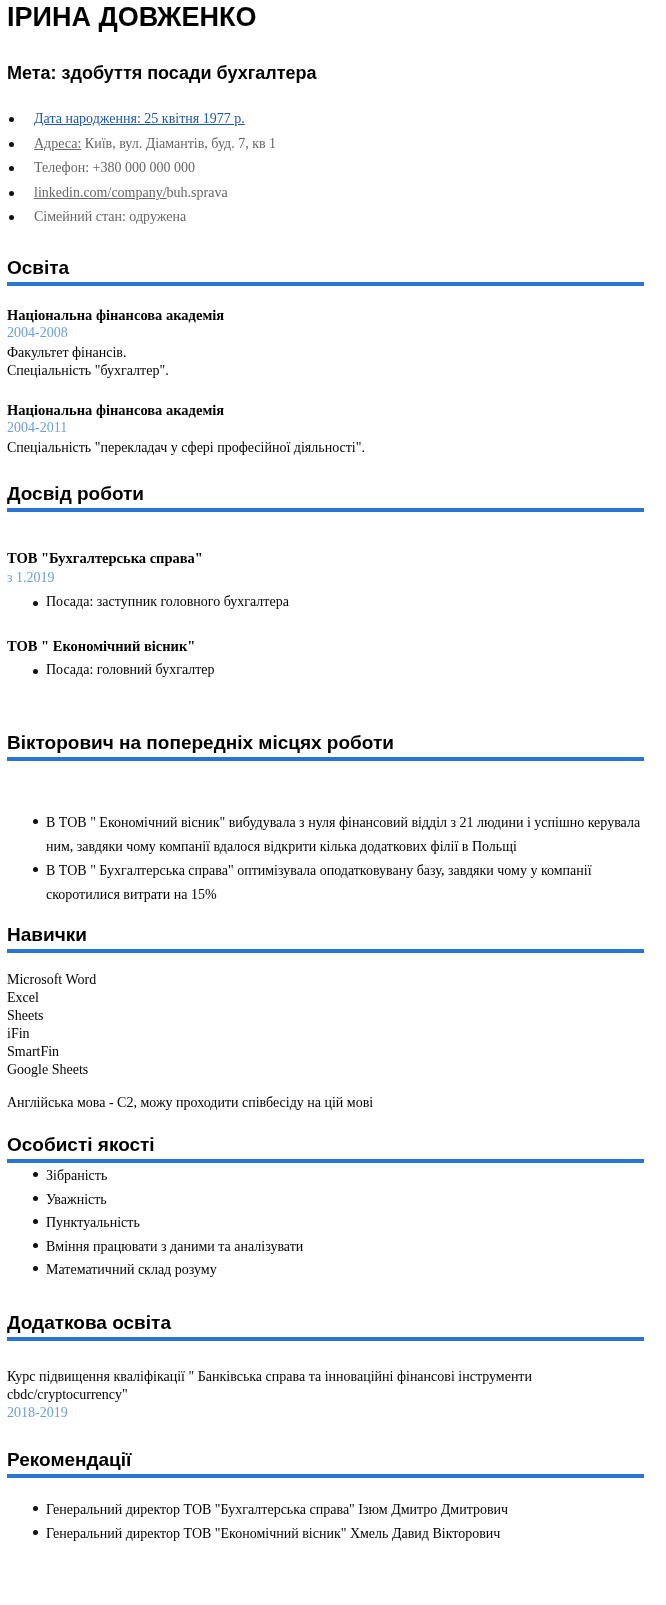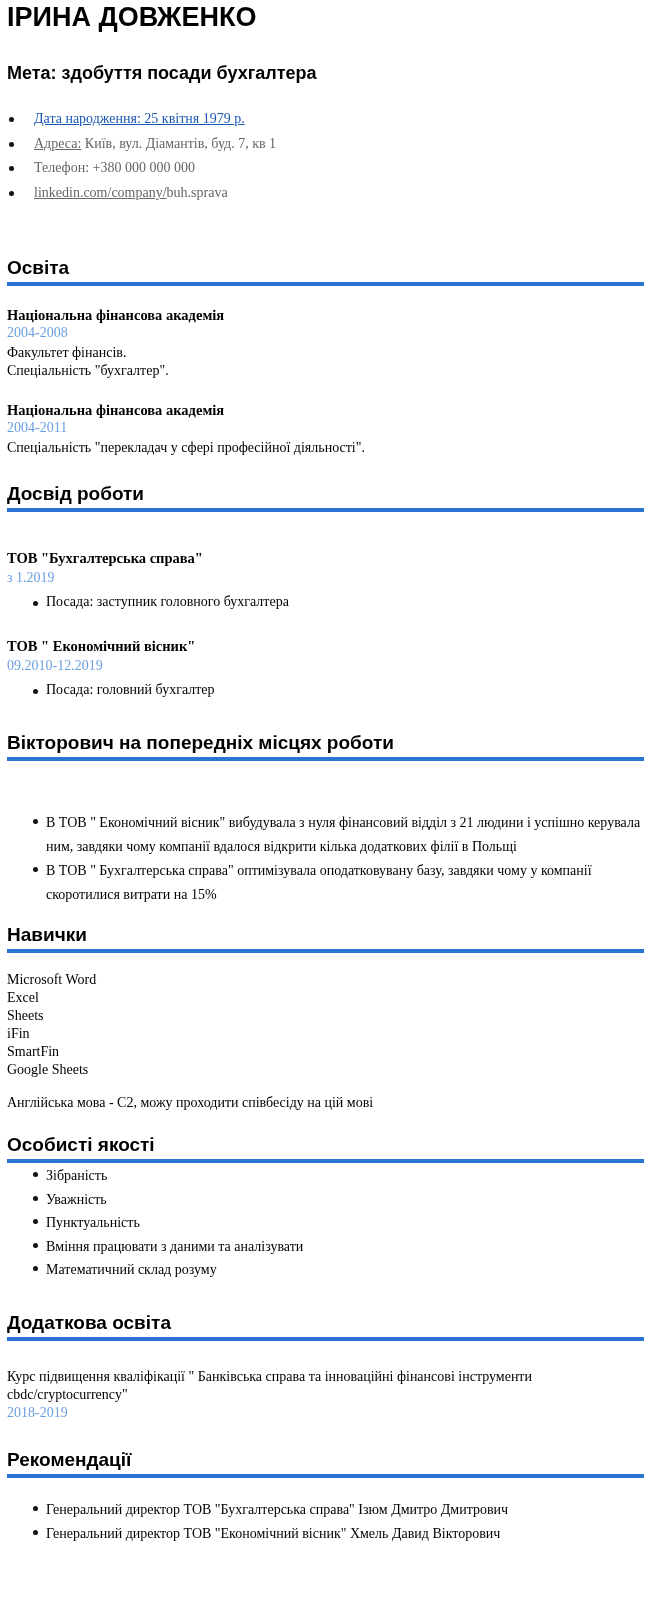--- a/index.html
+++ b/index.html
@@ -56,30 +56,33 @@
 </head>
 <body>
 
 <div class="page">
 
   <h1 class="name">ІРИНА ДОВЖЕНКО</h1>
   <h2 class="goal">Мета: здобуття посади бухгалтера</h2>
 
   <ul class="contacts">
     <li>
-      <a href="#">Дата народження: 25 квітня 1979 р.</a>
+      <a href="#">Дата народження: 25 квітня 1977 р.</a>
     </li>
     <li>
       <a href="#" class="gray-link">Адреса:</a><span> Київ, вул. Діамантів, буд. 7, кв 1</span>
     </li>
     <li>
       <span>Телефон: +380 000 000 000</span>
     </li>
     <li>
       <a href="#" class="gray-link">linkedin.com/company/</a><span>buh.sprava</span>
+    </li>
+    <li>
+      <span>Сімейний стан: одружена</span>
     </li>
   </ul>
 
   <h3 class="section-title" style="top:256px">Освіта</h3>
   <div class="rule" style="top:282px"></div>
 
   <div class="abs" style="left:7px; top:306px">
     <div class="entry-title">Національна фінансова академія</div>
     <div class="date">2004-2008</div>
     <div class="text" style="margin-top:2px">Факультет фінансів.</div>
@@ -98,21 +101,20 @@
   <div class="abs" style="left:7px; top:549px; width:640px">
     <div class="entry-title">ТОВ "Бухгалтерська справа"</div>
     <div class="date" style="margin-top:2px">з 1.2019</div>
     <ul class="bul" style="margin-left:-7px; margin-top:6px">
       <li style="line-height:18px">Посада: заступник головного бухгалтера</li>
     </ul>
   </div>
 
   <div class="abs" style="left:7px; top:637px; width:640px">
     <div class="entry-title">ТОВ " Економічний вісник"</div>
-    <div class="date" style="margin-top:2px">09.2010-12.2019</div>
     <ul class="bul" style="margin-left:-7px; margin-top:6px">
       <li style="line-height:18px">Посада: головний бухгалтер</li>
     </ul>
   </div>
 
   <h3 class="section-title" style="top:731px">Вікторович на попередніх місцях роботи</h3>
   <div class="rule" style="top:757px"></div>
 
   <ul class="bul abs" style="left:0; top:811px; width:650px">
     <li style="line-height:24px">В ТОВ " Економічний вісник" вибудувала з нуля фінансовий відділ з 21 людини і успішно керувала ним, завдяки чому компанії вдалося відкрити кілька додаткових філії в Польщі</li>

